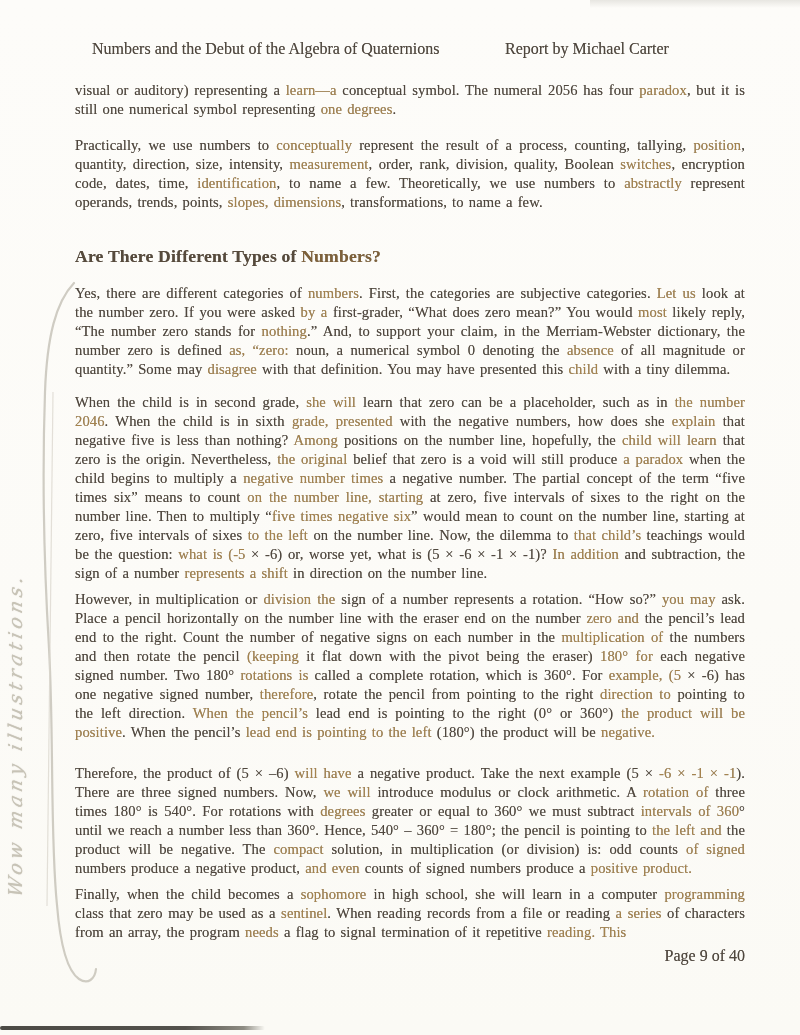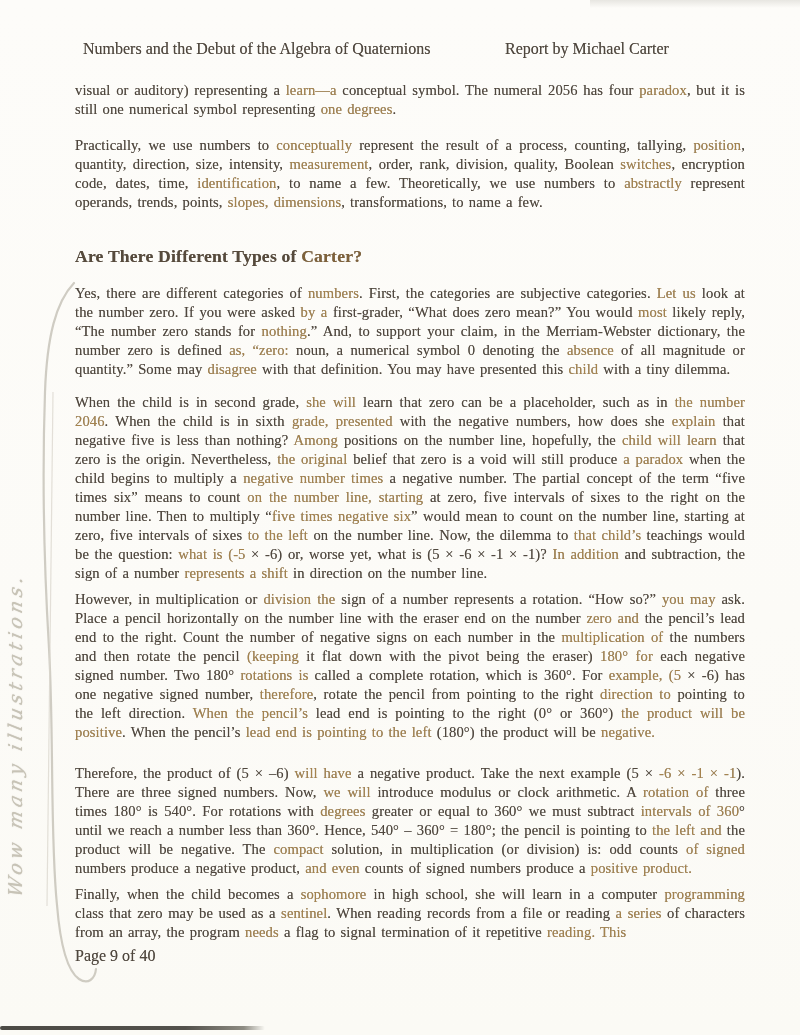--- a/index.html
+++ b/index.html
@@ -10,34 +10,34 @@
     position:relative; width:800px; height:1035px; overflow:hidden;
     background:linear-gradient(180deg,#fdfcf9 0%, #fcfbf7 60%, #fbfaf5 100%);
     font-family:"Liberation Serif", serif;
     color:var(--ink);
   }
   .content{
     position:absolute; inset:0; padding:40px 55px 0 75px; box-sizing:border-box;
     text-shadow:0 0 .6px rgba(79,71,62,.6);
   }
   .docheader{position:relative; height:19px; margin-bottom:22px; font-size:16px; white-space:nowrap;}
-  .docheader .title{position:absolute; left:8px; top:0;}
+  .docheader .title{position:absolute; left:17px; top:0;}
   .docheader .byline{position:absolute; left:395px; top:0;margin-left:35px;}
   .para{
     margin:0 0 17px 0; font-size:14.6px; line-height:19px;
     text-align:justify; letter-spacing:.1px; word-spacing:1.4px;
   }
   .heading{
     font-size:17.6px; font-weight:bold; color:#564a3c; letter-spacing:.2px;
     margin:0 0 17px 0; line-height:22px;
   }
   .heading .emph{color:#7e613a;}
   .tint{color:var(--tint);}
   .ital{}
-  .footer{margin:0; text-align:left; font-size:16px; line-height:19px;}
+  .footer{margin:0; text-align:right; font-size:16px; line-height:19px;}
   .margin-marks{position:absolute; left:0; top:0; pointer-events:none;}
   .handwriting{
     position:absolute; top:640px; left:-218px; width:480px; height:36px;
     transform:rotate(-90deg) skewX(-12deg); transform-origin:center center;
     font-family:"DejaVu Serif", serif; font-style:italic;
     font-size:19px; letter-spacing:4px; color:var(--pencil);
     white-space:nowrap; text-shadow:0 0 1px rgba(185,181,170,.7);
   }
   .scan-edge{
     position:absolute; left:0; top:1026px; width:265px; height:4px; border-radius:2px;
@@ -66,21 +66,21 @@
 
     <div class="docheader">
       <span class="title">Numbers and the Debut of the Algebra of Quaternions</span>
       <span class="byline">Report by Michael Carter</span>
     </div>
 
     <p class="para" style="margin-bottom:17px">visual or auditory) representing a <span class="tint">learn—a</span> conceptual symbol.  The numeral 2056 has four <span class="tint">paradox</span>, but it is still one numerical symbol representing <span class="tint">one degrees</span>.</p>
 
     <p class="para" style="margin-bottom:33px">Practically, we use numbers to <span class="tint">conceptually</span> represent the result of a process, counting, tallying, <span class="tint">position</span>, quantity, direction, size, intensity, <span class="tint">measurement</span>, order, rank, division, quality, Boolean <span class="tint">switches</span>, encryption code, dates, time, <span class="tint">identification</span>, to name a few.  Theoretically, we use numbers to <span class="tint">abstractly</span> represent operands, trends, points, <span class="tint">slopes, dimensions</span>, transformations, to name a few.</p>
 
-    <h2 class="heading"><span>Are There Different Types of </span><span class="emph">Carter?</span></h2>
+    <h2 class="heading"><span>Are There Different Types of </span><span class="emph">Numbers?</span></h2>
 
     <p class="para" style="margin-bottom:14px">Yes, there are different categories of <span class="tint">numbers</span>.  First, the categories are subjective categories.  <span class="tint">Let us</span> look at the number zero.  If you were asked <span class="tint">by a</span> first-grader, “What does zero mean?”  You would <span class="tint">most</span> likely reply, “The number zero stands for <span class="tint">nothing</span>.”  And, to support your claim, in the Merriam-Webster dictionary, the number zero is defined <span class="tint">as, “zero:</span> <span class="ital">noun</span>, a numerical symbol 0 denoting the <span class="tint">absence</span> of all magnitude or quantity.”  Some may <span class="tint">disagree</span> with that definition.  You may have presented this <span class="tint">child</span> with a tiny dilemma.</p>
 
     <p class="para" style="margin-bottom:7px">When the child is in second grade, <span class="tint">she will</span> learn that zero can be a placeholder, such as in <span class="tint">the number 2046</span>.  When the child is in sixth <span class="tint">grade, presented</span> with the negative numbers, how does she <span class="tint">explain</span> that negative five is less than nothing?  <span class="tint">Among</span> positions on the number line, hopefully, the <span class="tint">child will learn</span> that zero is the origin.  Nevertheless, <span class="tint">the original</span> belief that zero is a void will still produce <span class="tint">a paradox</span> when the child begins to multiply a <span class="tint">negative number times</span> a negative number.  The partial concept of the term “five times six” means to count <span class="tint">on the number line, starting</span> at zero, five intervals of sixes to the right on the number line.  Then to multiply “<span class="tint">five times negative six</span>” would mean to count on the number line, starting at zero, five intervals of sixes <span class="tint">to the left</span> on the number line.   Now, the dilemma to <span class="tint">that child’s</span> teachings would be the question:  <span class="tint">what is (-5</span> × -6) or, worse yet, what is (5 × -6 × -1 × -1)?  <span class="tint">In addition</span> and subtraction, the sign of a number <span class="tint">represents a shift</span> in direction on the number line.</p>
 
     <p class="para" style="margin-bottom:22px">However, in multiplication or <span class="tint">division the</span> sign of a number represents a rotation.  “How so?” <span class="tint">you may</span> ask.  Place a pencil horizontally on the number line with the eraser end on the number <span class="tint">zero and</span> the pencil’s lead end to the right.  Count the number of negative signs on each number in the <span class="tint">multiplication of</span> the numbers and then rotate the pencil <span class="tint">(keeping</span> it flat down with the pivot being the eraser) <span class="tint">180° for</span> each negative signed number.  Two 180° <span class="tint">rotations is</span> called a complete rotation, which is 360°.  For <span class="tint">example, (5</span> × -6) has one negative signed number, <span class="tint">therefore</span>, rotate the pencil from pointing to the right <span class="tint">direction to</span> pointing to the left direction.  <span class="tint">When the pencil’s</span> lead end is pointing to the right (0° or 360°) <span class="tint">the product will be positive</span>.  When the pencil’s <span class="tint">lead end is pointing to the left</span> (180°) the product will be <span class="tint">negative.</span></p>
 
     <p class="para" style="margin-bottom:7px">Therefore, the product of (5 × –6) <span class="tint">will have</span> a negative product.  Take the next example (5 × <span class="tint">-6 × -1 × -1</span>).  There are three signed numbers.  Now, <span class="tint">we will</span> introduce modulus or clock arithmetic.  A <span class="tint">rotation of</span> three times 180° is 540°.  For rotations with <span class="tint">degrees</span> greater or equal to 360° we must subtract <span class="tint">intervals of 360</span>° until we reach a number less than 360°.  Hence, 540° – 360° = 180°; the pencil is pointing to <span class="tint">the left and</span> the product will be negative.  The <span class="tint">compact</span> solution, in multiplication (or division) is: odd counts <span class="tint">of signed</span> numbers produce a negative product, <span class="tint">and even</span> counts of signed numbers produce a <span class="tint">positive product.</span></p>
 
     <p class="para" style="margin-bottom:4px">Finally, when the child becomes a <span class="tint">sophomore</span> in high school, she will learn in a computer <span class="tint">programming</span> class that zero may be used as a <span class="tint">sentinel</span>.  When reading records from a file or reading <span class="tint">a series</span> of characters from an array, the program <span class="tint">needs</span> a flag to signal termination of it repetitive <span class="tint">reading.</span>  <span class="tint">This</span></p>

